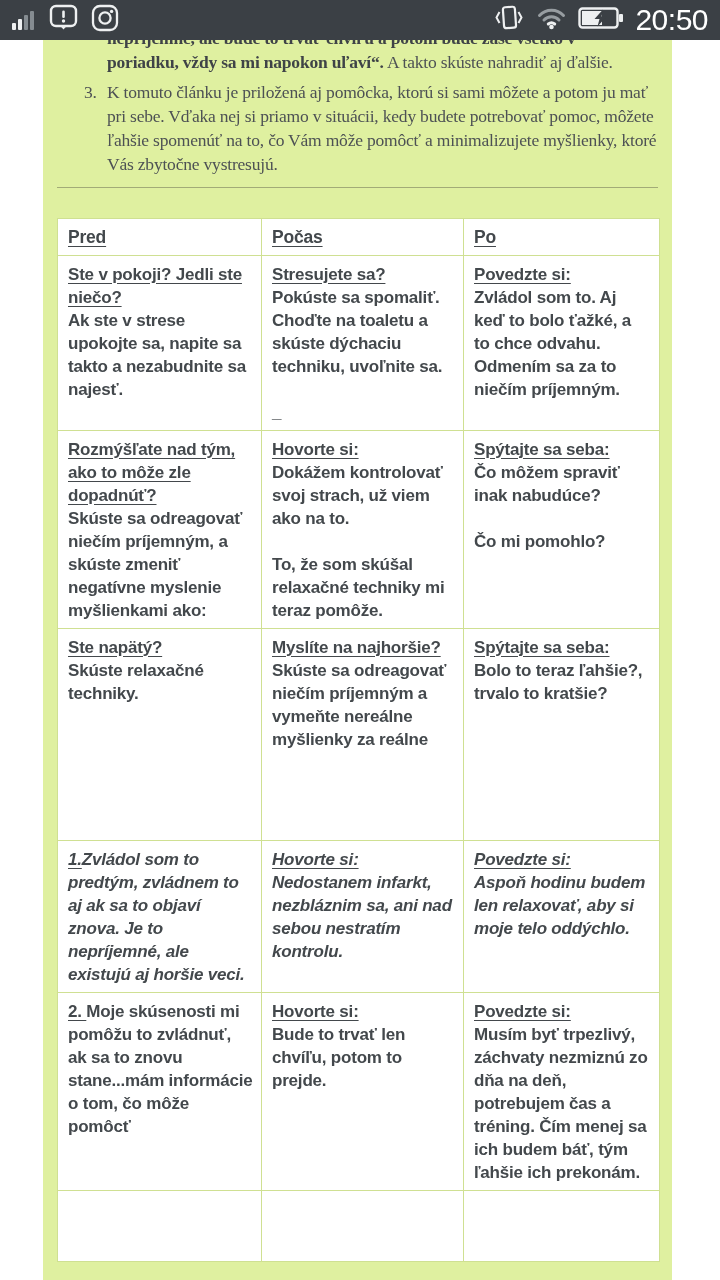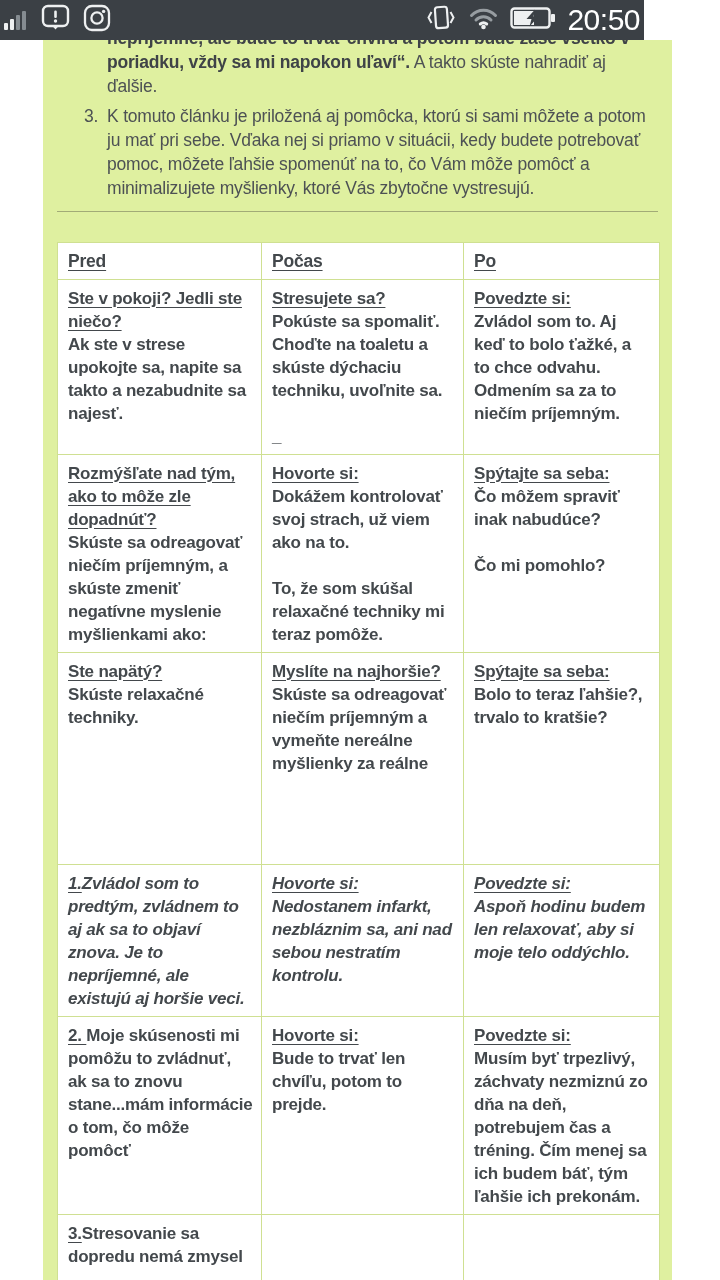--- a/index.html
+++ b/index.html
@@ -1,29 +1,29 @@
 <!DOCTYPE html>
 <html><head>
 <meta charset="utf-8">
 <style>
   html,body{margin:0;padding:0;width:720px;height:1280px;overflow:hidden;background:#ffffff;
     font-family:"Liberation Sans","DejaVu Sans",sans-serif;}
   
-  .statusbar{position:absolute;top:0;left:0;width:644px;height:40px;background:#3b4045;z-index:10;
-    display:flex;align-items:center;justify-content:space-between;padding:0 4px;box-sizing:border-box;}
+  .statusbar{position:absolute;top:0;left:0;width:720px;height:40px;background:#3b4045;z-index:10;
+    display:flex;align-items:center;justify-content:space-between;padding:0 12px;box-sizing:border-box;}
   .sb-left,.sb-right{display:flex;align-items:center;}
   .sb-left>*{margin-right:13px;}
   .sb-right>*{margin-left:11px;}
   .sb-time{color:#ffffff;font-size:30px;font-weight:400;letter-spacing:-0.5px;line-height:40px;}
   .sigbars{display:flex;align-items:flex-end;height:20px;}
   .sigbars i{display:block;width:4px;margin-right:2px;border-radius:1px;}
   
   .page{position:absolute;top:40px;left:43px;width:629px;height:1240px;background:#dff0a0;z-index:1;
     box-sizing:border-box;padding:0 14px;overflow:hidden;}
-  .intro{margin-top:-14px;color:#4d5154;font-size:17.5px;line-height:24px;letter-spacing:-0.2px;}
+  .intro{margin-top:-14px;color:#4d5154;font-size:17.5px;line-height:24px;letter-spacing:-0.2px;font-family:Liberation Serif, serif;}
   .clipline{margin:0 0 0 50px;font-weight:700;color:#3f4347;}
   .contline{margin:0 0 0 50px;}
   .contline b{color:#3f4347;}
   .li{display:flex;margin-top:6px;}
   .li .num{width:23px;margin-left:27px;flex:none;}
   .li .litext{flex:1;}
   .heading{margin:30px 0 0 0;color:#dd2a6b;font-size:20px;font-weight:700;letter-spacing:-0.5px;line-height:28px;}
   .rule{border:none;border-top:1px solid #a2ab77;margin:11px 0 0 0;}
   
   table.help{border-collapse:collapse;table-layout:fixed;width:602px;margin-top:30px;background:#ffffff;}
@@ -189,27 +189,20 @@
           <td>
             <p><span class="u">Hovorte si:</span></p>
             <p>Bude to trvať len chvíľu, potom to prejde.</p>
           </td>
           <td>
             <p><span class="u">Povedzte si:</span></p>
             <p>Musím byť trpezlivý, záchvaty nezmiznú zo dňa na deň, potrebujem čas a tréning. Čím menej sa ich budem báť, tým ľahšie ich prekonám.</p>
           </td>
         </tr>
         <tr>
-          <td>
-            <p><span class="u">3.</span>Stresovanie sa dopredu nemá zmysel</p>
-          </td>
-          <td></td>
-          <td></td>
-        </tr>
-        <tr>
           <td></td>
           <td></td>
           <td></td>
         </tr>
       </tbody>
   </table>
 
 </div>
 
 </body></html>

